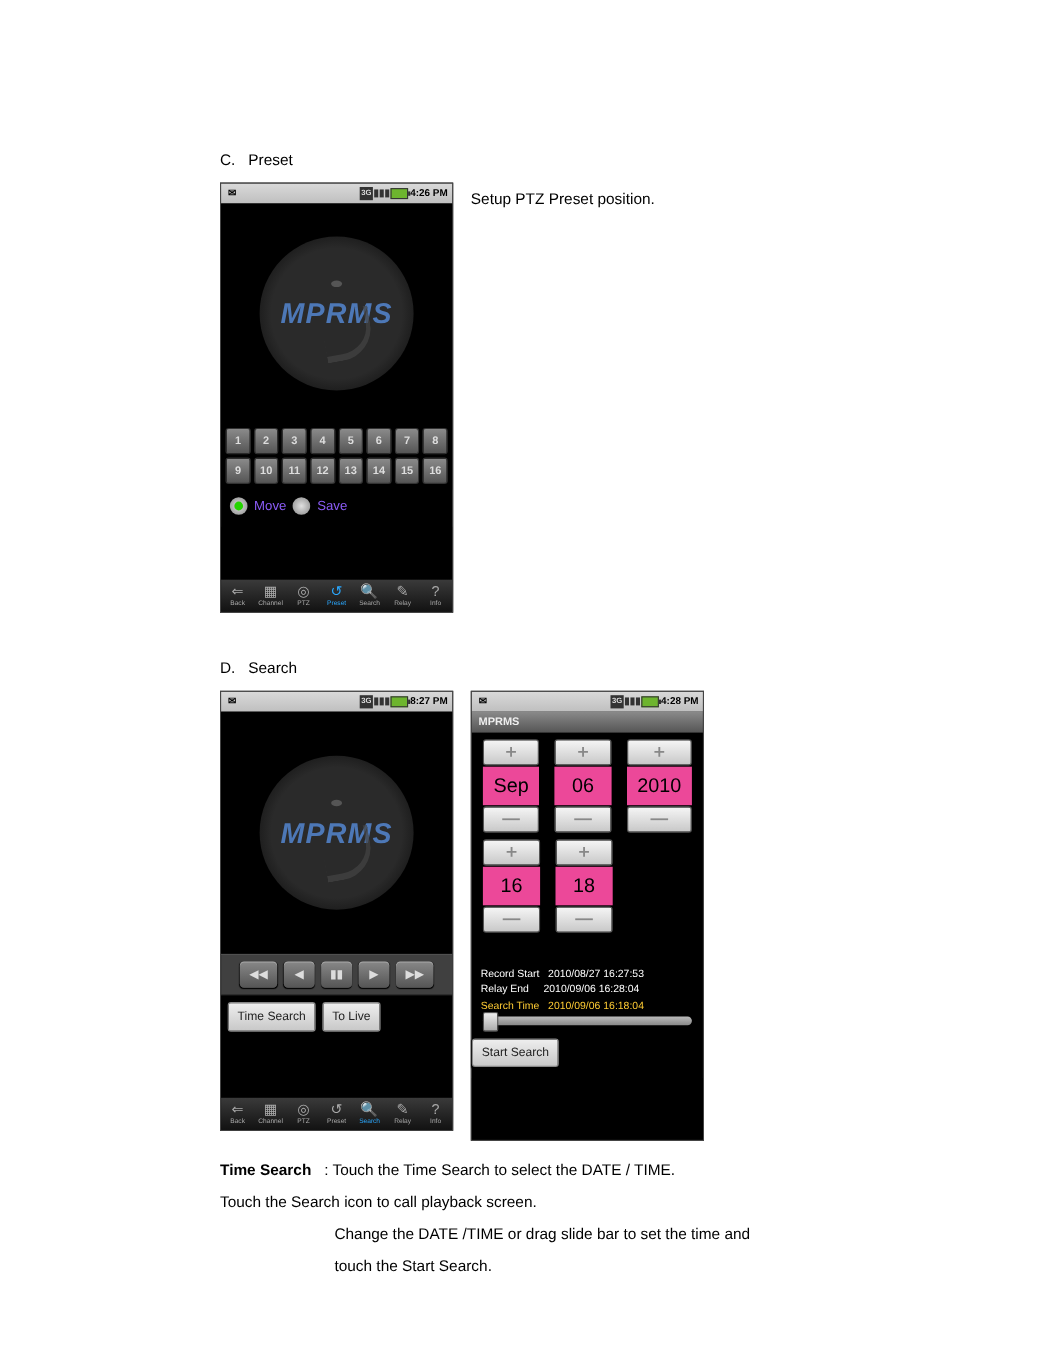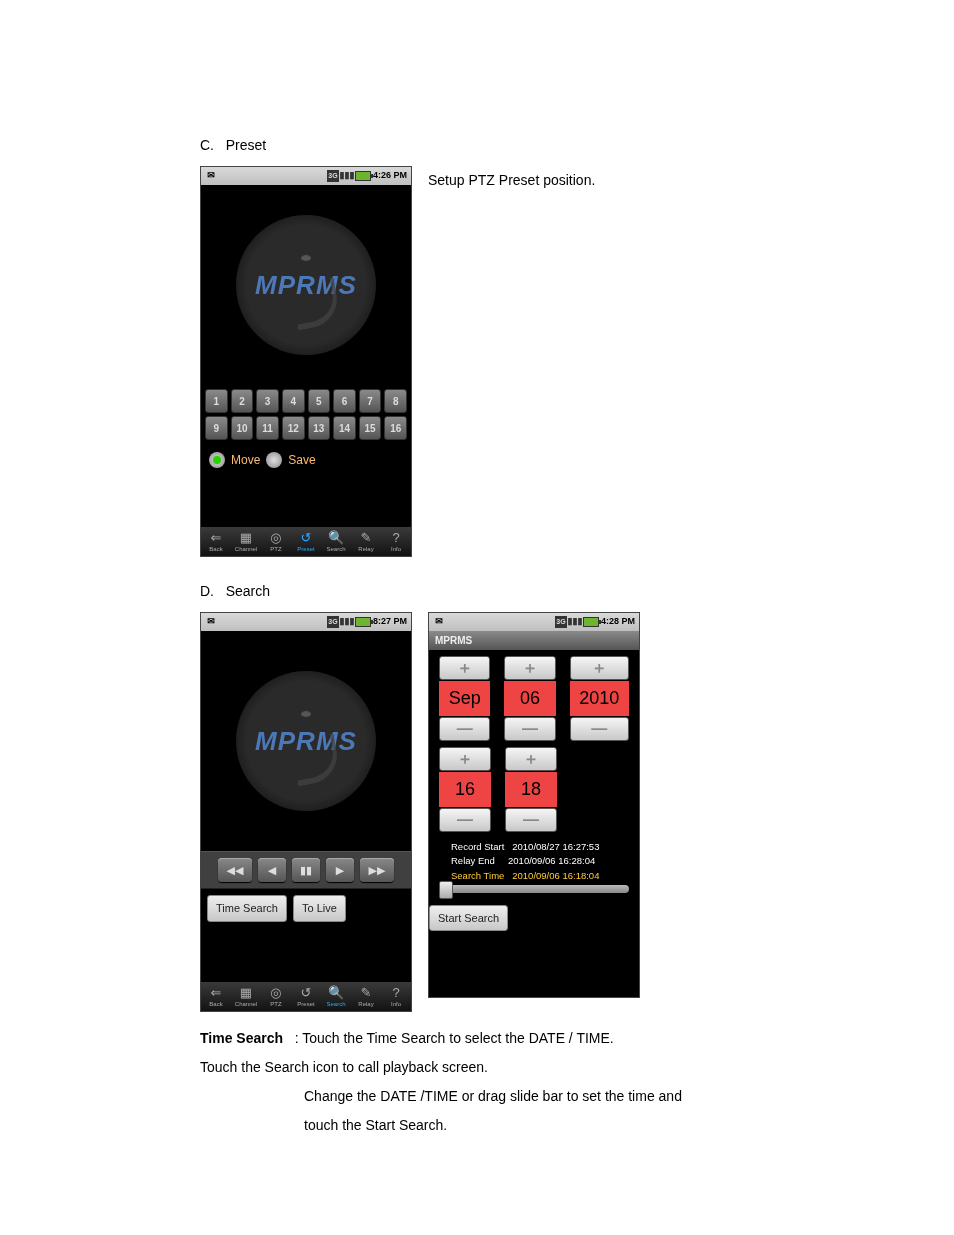--- a/index.html
+++ b/index.html
@@ -102,21 +102,21 @@
     width: 22px; height: 22px;
     background: linear-gradient(#8a8a8a, #555);
     border: 1px solid #333;
     border-radius: 3px;
     color: #ddd; font-size: 10px;
     display: flex; align-items: center; justify-content: center;
     font-weight: bold;
   }
   .radio-row {
     display: flex; align-items: center; gap: 6px; padding: 6px 8px 10px 8px;
-    font-size: 12px; color: #fdba74;
+    font-size: 12px; color: #8b5cf6;
   }
   .radio {
     width: 16px; height: 16px; border-radius: 50%;
     background: radial-gradient(circle, #e0e0e0, #888);
     display: flex; align-items: center; justify-content: center;
   }
   .radio.on::after {
     content: ""; width: 8px; height: 8px; background: #25d400; border-radius: 50%;
   }
   .bottom-gap { height: 48px; background: #000; }
@@ -182,31 +182,32 @@
   .spin-btn {
     height: 22px;
     background: linear-gradient(#f5f5f5,#c8c8c8);
     border: 1px solid #555;
     display: flex; align-items: center; justify-content: center;
     color: #888; font-size: 16px; font-weight: bold;
     border-radius: 3px;
     box-shadow: 0 1px 0 #000;
   }
   .spin-val {
-    background: #ef4444;
+    background: #ec4899;
     color: #000;
     text-align: center;
     font-size: 18px;
     padding: 4px 0;
     margin: 1px 0;
   }
   .rec-info {
     font-size: 9.5px;
-    padding: 4px 10px 2px 22px;
+    padding: 4px 10px 2px 8px;
     color: #fff;
+    margin-top: 23px;
   }
   .rec-info-row { white-space: pre; }
   .rec-info .yl { color: #ffcc33; }
   .slider-wrap {
     padding: 0 10px 6px 10px;
     display: flex; align-items: center;
   }
   .slider-track {
     flex: 1; height: 8px;
     background: linear-gradient(#bbb,#888);
@@ -313,21 +314,21 @@
           </div>
           <div class="nav-item">
             <div class="nav-icon">?</div>
             <div>Info</div>
           </div>
         </div>
     </div>
     <div style="padding-top:4px">Setup PTZ Preset position.</div>
   </div>
 
-  <p class="section-heading" style="margin-top:24px">
+  <p class="section-heading" style="margin-top:40px">
     <span>D.</span>&nbsp;&nbsp;&nbsp;<span>Search</span>
   </p>
   <div class="row">
 
     <div class="phone">
       <div class="statusbar">
         <div class="statusbar-left">
           <span class="status-icon">✉</span>
         </div>
         <div class="statusbar-right">

